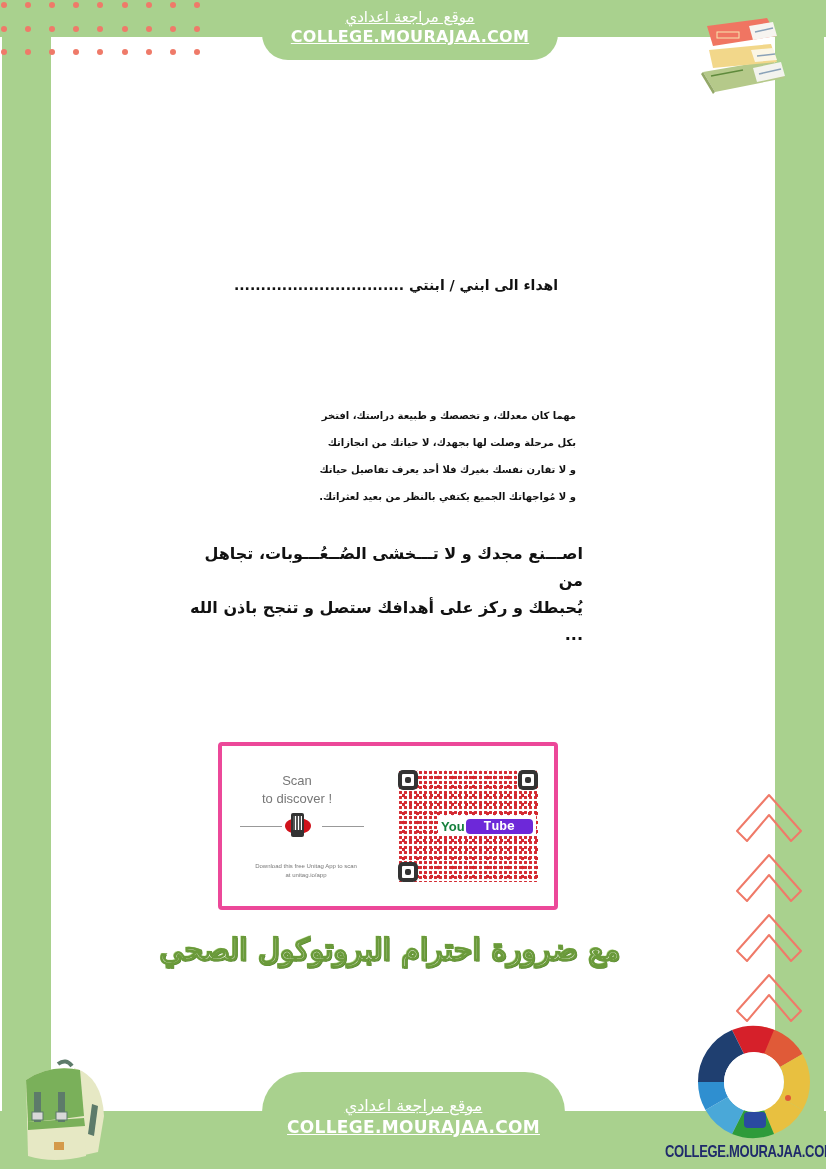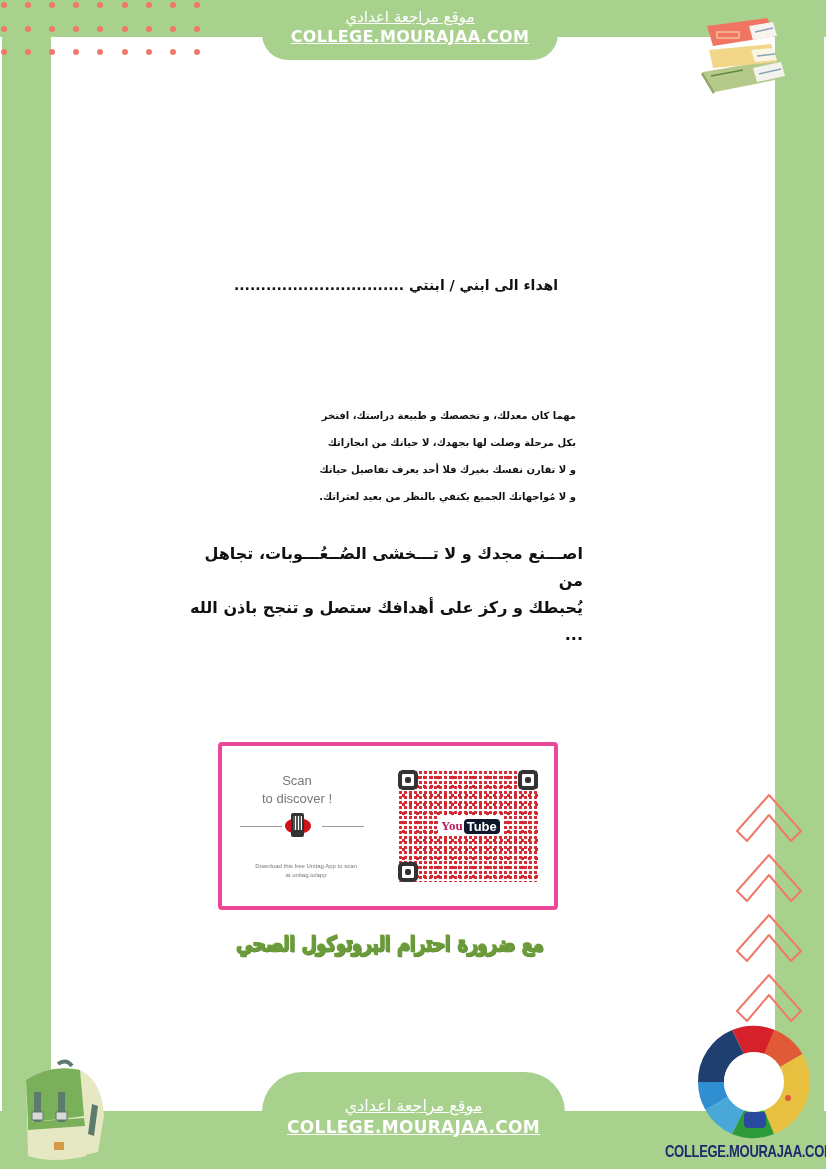--- a/index.html
+++ b/index.html
@@ -60,26 +60,26 @@
   #qr { position: absolute; left: 176px; top: 24px; width: 140px; height: 112px; }
   .finder { position: absolute; width: 20px; height: 20px; border: 4px solid #333; border-radius: 5px; background: #fff; box-sizing: border-box; }
   .finder::after { content: ""; position: absolute; left: 3px; top: 3px; width: 6px; height: 6px; background: #333; border-radius: 2px; }
   #qr-pattern { position: absolute; left: 0; top: 0; width: 140px; height: 112px;
     background-image:
       radial-gradient(#d0121b 1.4px, transparent 1.6px),
       radial-gradient(#d0121b 1.4px, transparent 1.6px);
     background-size: 5px 5px, 7px 9px; background-position: 0 0, 2px 3px; opacity: 0.9; }
   #yt { position: absolute; left: 40px; top: 46px; height: 20px; display: flex; align-items: center;
     background: #fff; padding: 0 3px; font-family: "Liberation Sans", sans-serif; font-weight: bold; font-size: 13px; }
-  #yt .you { color: #be185d; font-family: Liberation Serif, serif; }
-  #yt .tube { color: #fff; background: #0f172a; border-radius: 4px; padding: 0 3px; margin-left: 1px; }
+  #yt .you { color: #15803d; }
+  #yt .tube { color: #fff; background: #6d28d9; border-radius: 4px; padding: 0 18px; margin-left: 1px; font-family: Liberation Mono, monospace; }
 
   #protocol {
     position: absolute; left: 150px; top: 932px; width: 480px; text-align: center; direction: rtl;
-    font-size: 20px; font-weight: bold; color: #ffffff;
+    font-size: 30px; font-weight: bold; color: #ffffff;
     font-family: "DejaVu Serif", serif;
     -webkit-text-stroke: 1.5px #6a9a3a;
     text-shadow: 1px 1px 0 #4f7f2a, -1px -1px 0 #bfe09a;
     letter-spacing: 1px;
   }
 
   .chevron { position: absolute; left: 733px; width: 70px; height: 70px; }
 
   #books { position: absolute; left: 693px; top: 12px; width: 100px; height: 82px; }
   #backpack { position: absolute; left: 14px; top: 1056px; width: 96px; height: 110px; }

